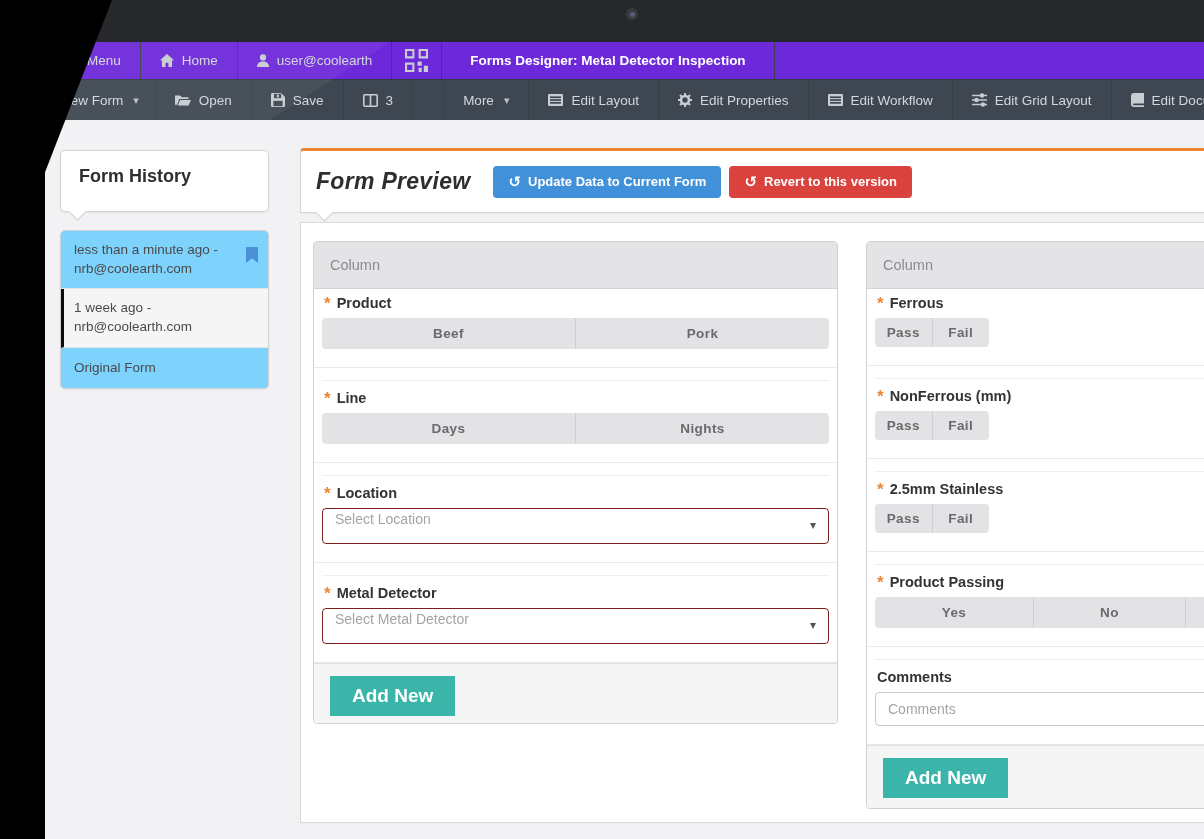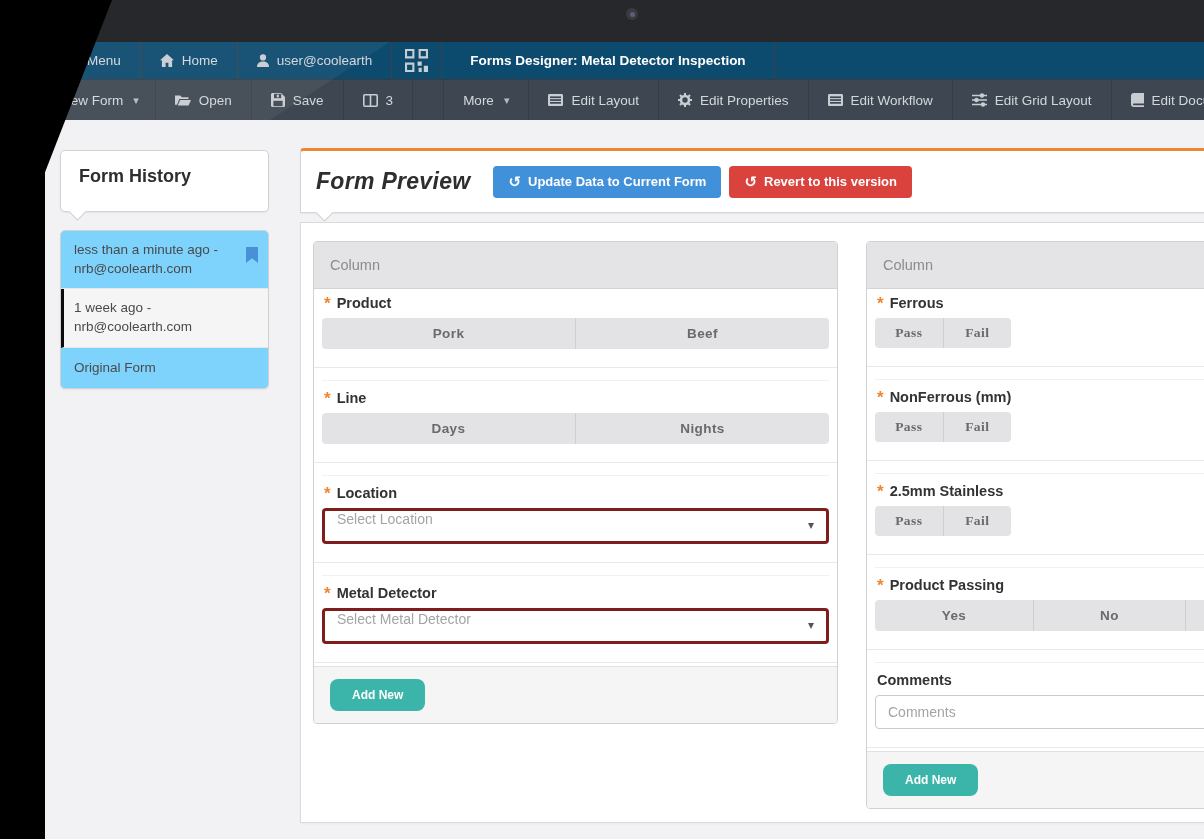--- a/index.html
+++ b/index.html
@@ -16,21 +16,21 @@
            clip-path:polygon(0 0, 112px 0, 42px 180px, 0 180px); z-index:90; }
 
   
   #window { position:absolute; left:45px; top:42px; width:1159px; height:797px;
             background:#f2f2f4; border-top-left-radius:9px; overflow:hidden; }
   .sheen { position:absolute; left:0; top:0; width:400px; height:78px; z-index:30;
            background:rgba(255,255,255,0.055); pointer-events:none;
            clip-path:polygon(0 0, 345px 0, 225px 78px, 0 78px); }
 
   
-  .nav1 { height:37px; background:#0c4a6e; display:flex; align-items:stretch; white-space:nowrap; }
+  .nav1 { height:37px; background:#6d28d9; display:flex; align-items:stretch; white-space:nowrap; }
   .nav2 { height:41px; background:#3e4751; border-top:1px solid #333b44; display:flex;
           align-items:stretch; white-space:nowrap; }
   .nitem { display:flex; align-items:center; gap:8px; padding:0 19px; color:#d3d7db;
            font-size:13.5px; border-right:1px solid #39414b; cursor:pointer; }
   .nav2 .nitem { border-right:1px solid #353d47; }
   .nitem svg { flex:0 0 auto; }
   .ntitle { font-weight:bold; color:#fff; padding:0 28px; }
   .caret { font-size:11px; color:#b7bcc1; margin-left:2px; }
   .more-gap { margin-left:30px; border-left:1px solid #353d47; }
 
@@ -79,36 +79,36 @@
   .fsection { padding:6px 8px 18px; border-bottom:1px solid #e9e9eb; }
   .fsection ~ .fsection { padding-top:12px; }
   .fsection ~ .fsection .inner { border-top:1px solid #eef0f1; padding-top:9px; }
   .flabel { display:flex; align-items:center; margin:0 0 6px 2px; font-size:14.5px;
             font-weight:bold; color:#333335; line-height:17px; }
   .req { color:#ee8531; font-size:17px; font-weight:bold; margin-right:6px; line-height:14px; }
   .btngroup { display:flex; border-radius:4px; overflow:hidden; }
   .gbtn { flex:1; background:#e3e3e5; color:#6a6a6d; font-weight:bold; font-size:13.5px;
           text-align:center; padding:8px 0; cursor:pointer; letter-spacing:.4px; }
   .gbtn + .gbtn { border-left:1px solid #cfcfd2; }
-  .btngroup.small { width:136px;font-family:Liberation Serif, serif; }
+  .btngroup.small { width:114px; }
   .btngroup.small .gbtn { padding:7px 0; }
   .yesno .gbtn:nth-child(1) { flex:0 0 158px; }
   .yesno .gbtn:nth-child(2) { flex:0 0 152px; }
   .yesno .gbtn:nth-child(3) { flex:1; }
-  .sel { position:relative; height:36px; border:3px solid #7f1d1d; border-radius:4px; background:#fff;
+  .sel { position:relative; height:36px; border:1px solid #7f1d1d; border-radius:4px; background:#fff;
          display:flex; align-items:center; padding:0 30px 15px 12px; color:#a4a4a7; font-size:14px;
          cursor:pointer; }
   .sel .scaret { position:absolute; right:12px; top:50%; transform:translateY(-54%);
                  color:#555; font-size:12px; }
   .tinput { width:100%; height:34px; border:1px solid #cacacd; border-radius:4px; padding:0 12px;
             font-size:14px; font-family:inherit; color:#333; }
   .tinput::placeholder { color:#a4a4a7; }
   .colfoot { margin-top:auto; background:#f5f5f6; border-top:1px solid #e1e1e4; padding:12px 16px; }
-  .addnew { background:#3bb5a9; color:#fff; border:none; border-radius:8px; font-weight:bold;
-            font-size:12px; font-family:inherit; padding:9px 22px; cursor:pointer; }
+  .addnew { background:#3bb5a9; color:#fff; border:none; border-radius:0; font-weight:bold;
+            font-size:19px; font-family:inherit; padding:9px 22px; cursor:pointer; }
 </style>
 </head>
 <body>
 
 <div class="bezel">
   <div class="camera"></div>
 </div>
 
 <div id="window">
 
@@ -285,22 +285,22 @@
 
     <div class="colcard card1">
       <div class="colhead">Column</div>
       <div class="fsection">
         <div class="inner">
           <div class="flabel">
             <span class="req">*</span>
             <span>Product</span>
           </div>
           <div class="btngroup">
+            <div class="gbtn">Beef</div>
             <div class="gbtn">Pork</div>
-            <div class="gbtn">Beef</div>
           </div>
         </div>
       </div>
       <div class="fsection">
         <div class="inner">
           <div class="flabel">
             <span class="req">*</span>
             <span>Line</span>
           </div>
           <div class="btngroup">

